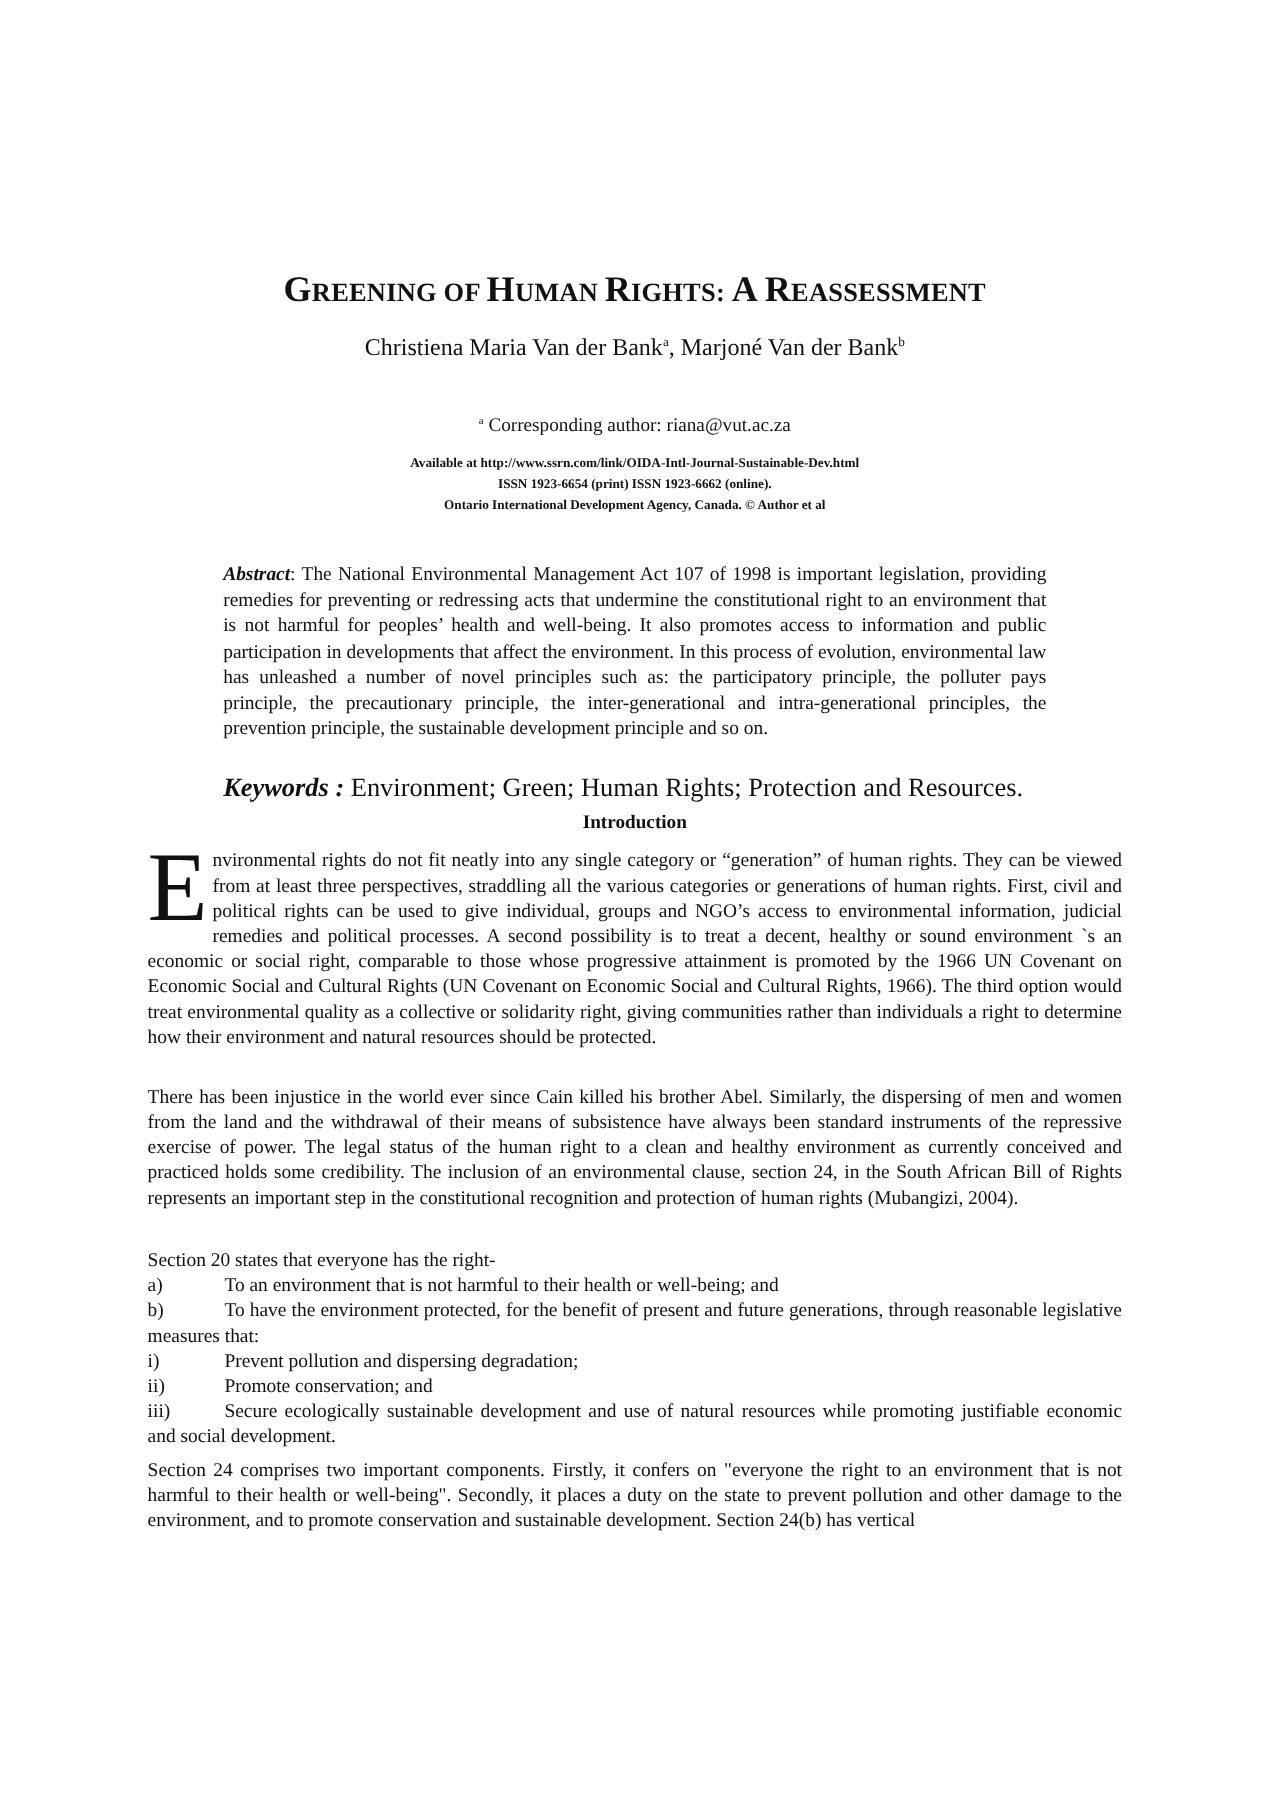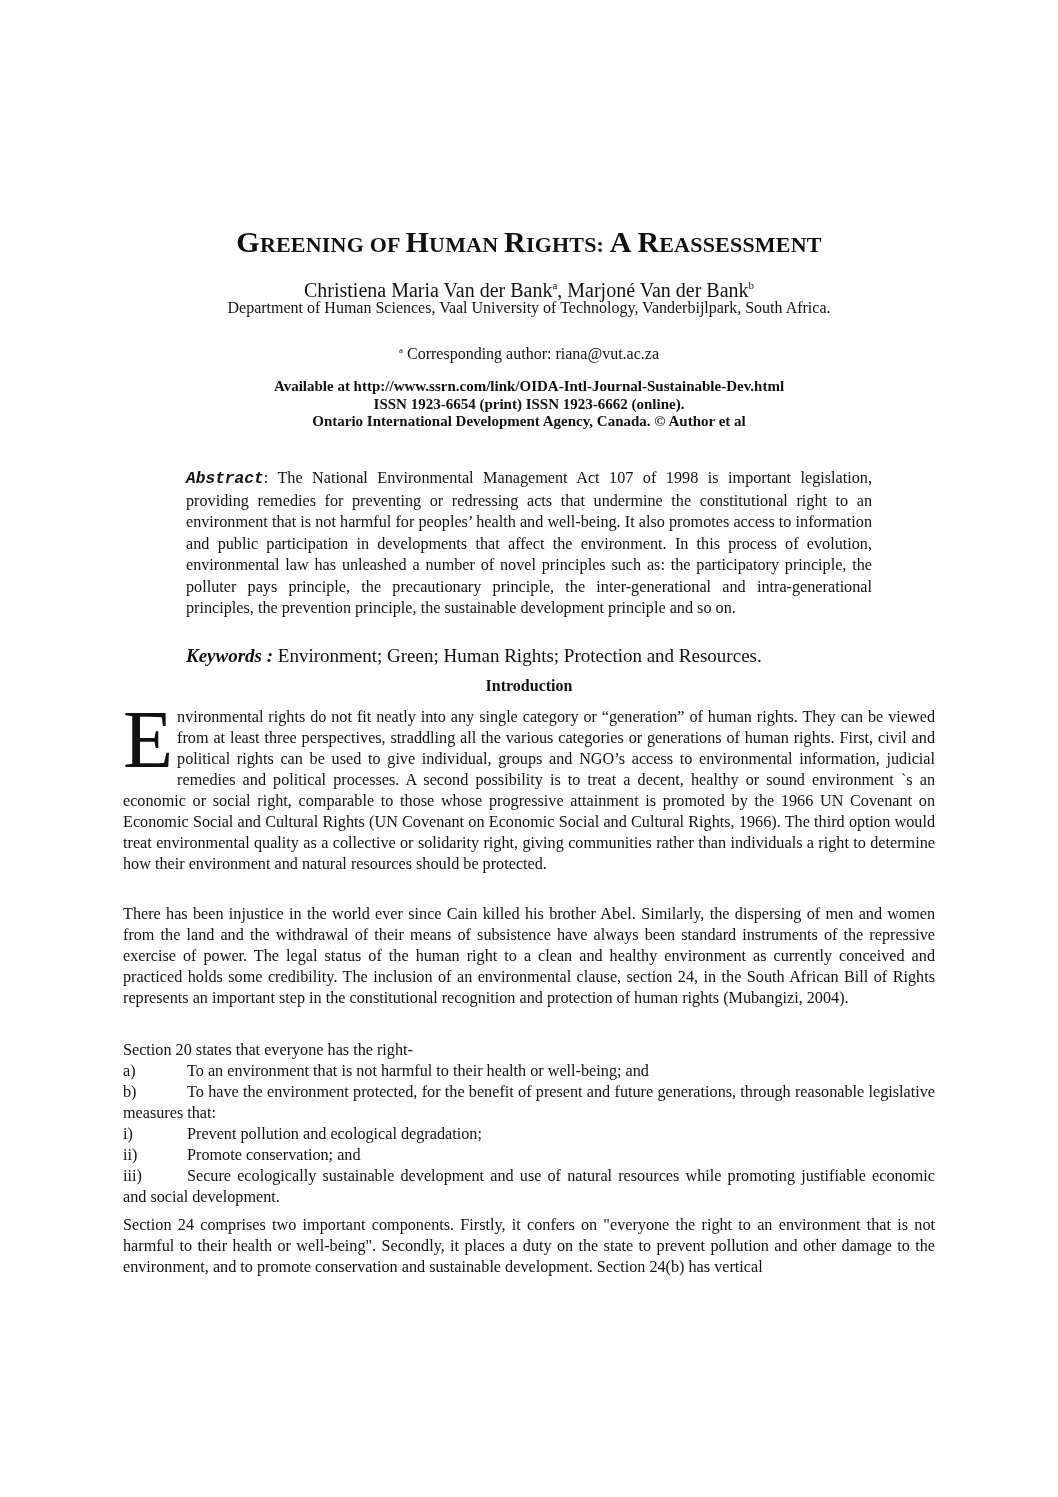--- a/index.html
+++ b/index.html
@@ -11,29 +11,29 @@
 
   .authors { position: absolute; left: 0; width: 1058px; top: 273px; text-align: center; font-weight: normal; font-size: 20px; line-height: 24px; }
   .authors sup { font-size: 11px; vertical-align: 8px; }
 
   .affil { position: absolute; left: 0; width: 1058px; text-align: center; font-size: 16px; line-height: 20px; }
   .affil sup { font-size: 9px; vertical-align: 6px; }
   .affil1 { top: 298px; }
   .affil2 { top: 319px; }
   .affil3 { top: 340px; }
 
-  .avail { position: absolute; left: 0; width: 1058px; text-align: center; font-weight: bold; font-size: 15px; line-height: 17px; }
+  .avail { position: absolute; left: 0; width: 1058px; text-align: center; font-weight: bold; font-size: 11px; line-height: 17px; }
   .avail1 { top: 378px; }
   .avail2 { top: 396px; }
   .avail3 { top: 413px; }
 
   .abstract { position: absolute; left: 186px; width: 686px; top: 468px; font-size: 16.2px; line-height: 21.5px; text-align: justify; }
-  .abstract .lbl { font-style: italic; font-weight: bold; font-family: Liberation Mono, monospace; }
+  .abstract .lbl { font-style: italic; font-weight: bold; }
 
-  .keywords { position: absolute; left: 186px; width: 686px; top: 645px; font-size: 19px; line-height: 21px; }
+  .keywords { position: absolute; left: 186px; width: 686px; top: 645px; font-size: 22px; line-height: 21px; }
   .keywords .lbl { font-style: italic; font-weight: bold; }
 
   .section-head { position: absolute; left: 0; width: 1058px; top: 676px; text-align: center; font-weight: bold; font-size: 16px; line-height: 20px; }
 
   .body-text { position: absolute; left: 123px; width: 812px; font-size: 16.2px; line-height: 21px; text-align: justify; }
 
   .intro { top: 707px; }
   .dropcap { float: left; font-size: 82px; line-height: 62px; height: 62px; margin: 2px 4px 0 0; font-family: "Liberation Serif", serif; }
 
   .para2 { top: 904px; }
@@ -49,21 +49,20 @@
 <div class="page">
 
   <div class="title">
     <span>G</span><span class="sc">REENING OF </span><span>H</span><span class="sc">UMAN </span><span>R</span><span class="sc">IGHTS: </span><span>A</span><span class="sc"> </span><span>R</span><span class="sc">EASSESSMENT</span>
   </div>
 
   <div class="authors">
     <span>Christiena Maria Van der Bank</span><sup>a</sup><span>, </span><span>Marjoné Van der Bank</span><sup>b</sup>
   </div>
 
-  <div class="affil affil1">Department of  Human Sciences, Vaal University of Technology, Vanderbijlpark, South Africa.</div>
   <div class="affil affil3"><sup>a</sup><span> Corresponding author: riana@vut.ac.za</span></div>
 
   <div class="avail avail1">Available at http://www.ssrn.com/link/OIDA-Intl-Journal-Sustainable-Dev.html</div>
   <div class="avail avail2">ISSN 1923-6654 (print) ISSN 1923-6662 (online).</div>
   <div class="avail avail3">Ontario International Development Agency, Canada. © Author et al</div>
 
   <div class="abstract">
     <span class="lbl">Abstract</span><span>: </span><span>The National Environmental Management Act 107 of 1998 is important legislation, providing remedies for preventing or redressing acts that undermine the constitutional right to an environment that is not harmful for peoples’ health and well-being. It also promotes access to information and public participation in developments that affect the environment. In this process of evolution, environmental law has unleashed a number of novel principles such as: the participatory principle, the polluter pays principle, the precautionary principle, the inter-generational and intra-generational principles, the prevention principle, the sustainable development principle and so on.</span>
   </div>
 
@@ -76,20 +75,20 @@
   <div class="body-text intro">
     <span class="dropcap">E</span><span>nvironmental rights do not fit neatly into any single category or “generation” of human rights. They can be viewed from at least three perspectives, straddling all the various categories or generations of human rights. First, civil and political rights can be used to give individual, groups and NGO’s access to environmental information, judicial remedies and political processes. A second possibility is to treat a decent, healthy or sound environment `s an economic or social right, comparable to those whose progressive attainment is promoted by the 1966 UN Covenant on Economic Social and Cultural Rights (UN Covenant on Economic Social and Cultural Rights, 1966). The third option would treat environmental quality as a collective or solidarity right, giving communities rather than individuals a right to determine how their environment and natural resources should be protected.</span>
   </div>
 
   <div class="body-text para2">There has been injustice in the world ever since Cain killed his brother Abel. Similarly, the dispersing of men and women from the land and the withdrawal of their means of subsistence have always been standard instruments of the repressive exercise of power. The legal status of the human right to a clean and healthy environment as currently conceived and practiced holds some credibility.  The inclusion of an environmental clause, section 24, in the South African Bill of Rights represents an important step in the constitutional recognition and protection of human rights (Mubangizi, 2004).</div>
 
   <div class="body-text para3">
     <span class="row">Section 20 states that everyone has the right-</span>
     <span class="row"><span class="lab">a)</span><span>To an environment that is not harmful to their health or well-being; and</span></span>
     <span class="row just"><span class="lab">b)</span><span>To have the environment protected, for the benefit of present and future generations, through reasonable legislative measures that:</span></span>
-    <span class="row"><span class="lab">i)</span><span>Prevent pollution and ecological degradation;</span></span>
+    <span class="row"><span class="lab">i)</span><span>Prevent pollution and dispersing degradation;</span></span>
     <span class="row"><span class="lab">ii)</span><span>Promote conservation; and</span></span>
     <span class="row just"><span class="lab">iii)</span><span>Secure ecologically sustainable development and use of natural resources while promoting justifiable economic and social development.</span></span>
   </div>
 
   <div class="body-text para4">Section 24 comprises two important components. Firstly, it confers on "everyone the right to an environment that is not harmful to their health or well-being". Secondly, it places a duty on the state to prevent pollution and other damage to the environment, and to promote conservation and sustainable development. Section 24(b) has vertical</div>
 
 </div>
 
 </body></html>

